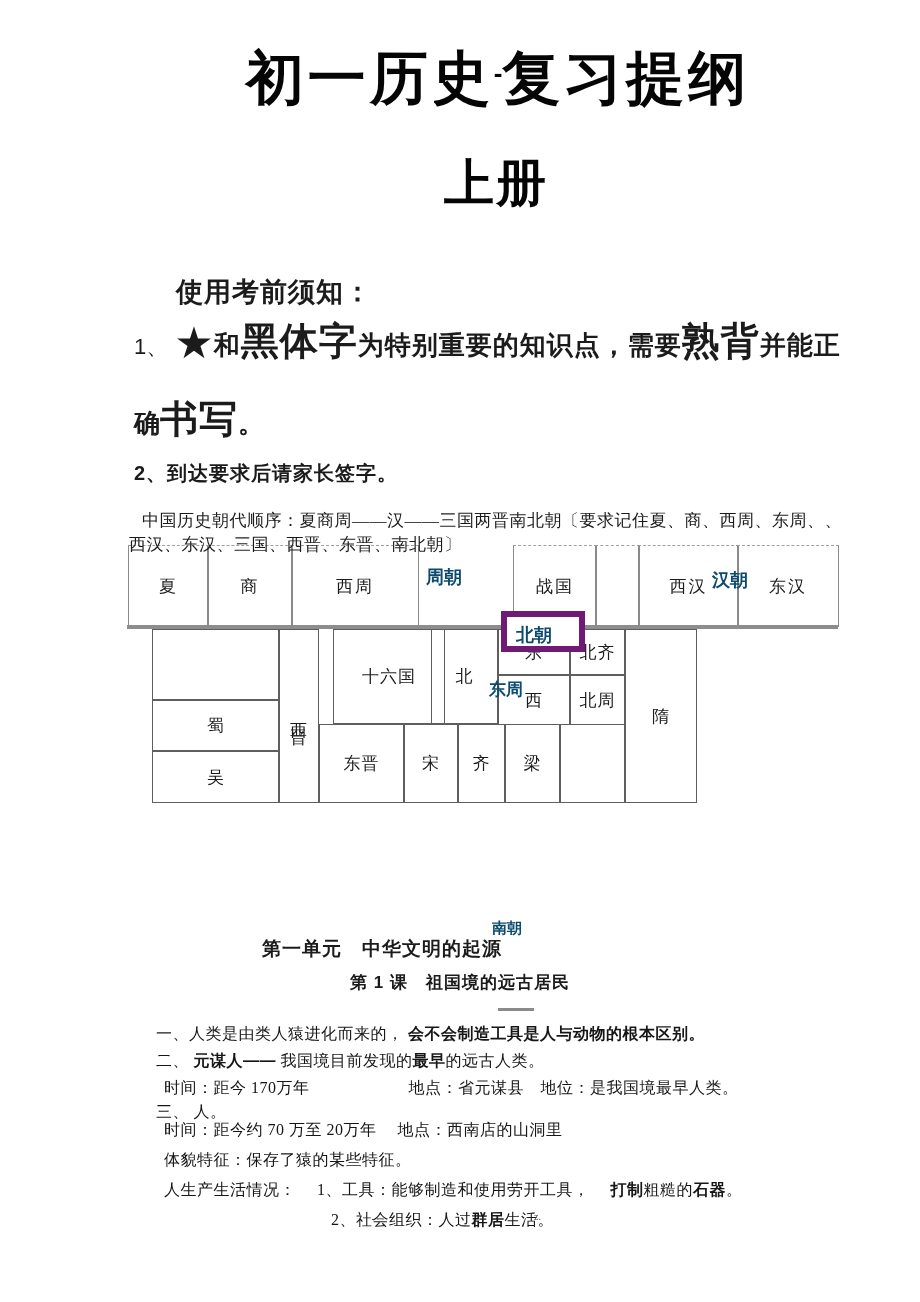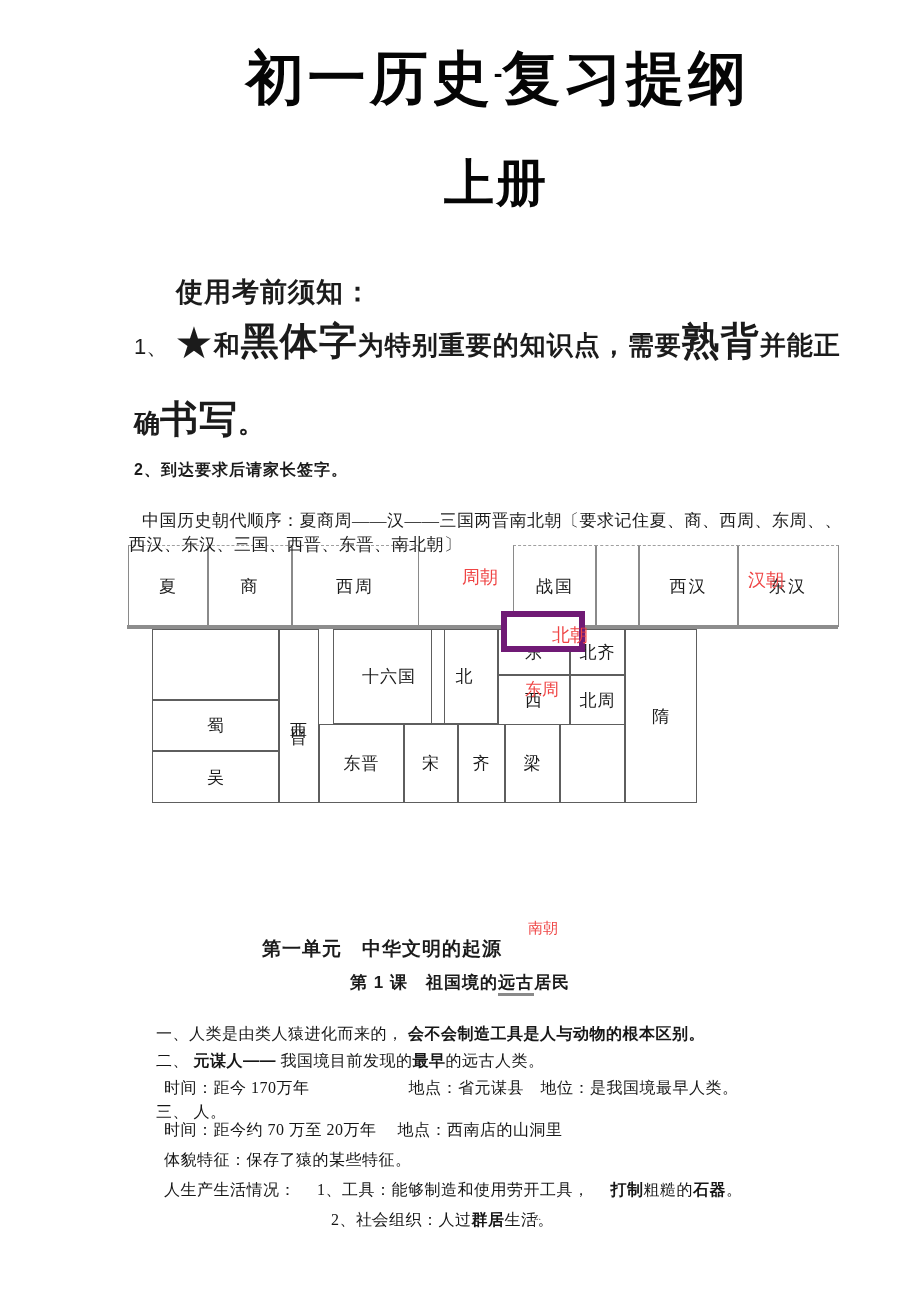--- a/index.html
+++ b/index.html
@@ -45,21 +45,21 @@
   .notice-line1 .big{font-size:38px;font-weight:bold;letter-spacing:1px;}
   .notice-line2{
     left:134px;top:394px;white-space:nowrap;
     font-family:"Liberation Sans","DejaVu Sans",sans-serif;
   }
   .notice-line2 .mid{font-size:26px;font-weight:bold;}
   .notice-line2 .big{font-size:38px;font-weight:bold;letter-spacing:1px;}
   .notice-item2{
     left:134px;top:460px;
     font-family:"Liberation Sans","DejaVu Sans",sans-serif;
-    font-weight:600;font-size:16px;letter-spacing:1px;white-space:nowrap;
+    font-weight:600;font-size:20px;letter-spacing:1px;white-space:nowrap;
   }
   
   .dynasty-par{font-size:17px;letter-spacing:0.5px;white-space:pre-wrap;z-index:3;}
   .dp1{left:142px;top:509px;}
   .dp2{left:129px;top:533px;}
   
   .t1{
     left:128px;top:545px;width:709px;height:82px;z-index:1;
   }
   .t1 .cell{
@@ -78,40 +78,40 @@
   .t2 .cell{
     position:absolute;
     border:1px solid #5e5e5e;
     display:flex;align-items:center;justify-content:center;
     font-size:17px;letter-spacing:1px;background:transparent;
   }
   .t2 .vertical{writing-mode:vertical-rl;text-orientation:upright;letter-spacing:6px;}
   
   .float-label{
     font-family:"Liberation Sans","DejaVu Sans",sans-serif;
-    font-weight:normal;font-size:18px;color:#ef4444;z-index:6;white-space:nowrap;margin-left:36px;
+    font-weight:bold;font-size:18px;color:#0c4a6e;z-index:6;white-space:nowrap;
   }
   .beichao-box{
     left:501px;top:611px;width:84px;height:41px;
     background:#ffffff;border:6px solid #701a75;z-index:5;
     box-sizing:border-box;
   }
   .beichao-box .float-label{position:absolute;left:9px;top:6px;}
   
   .unit-heading{
     left:0;top:936px;width:764px;text-align:center;
     font-family:"Liberation Sans","DejaVu Sans",sans-serif;
     font-weight:bold;font-size:19px;letter-spacing:1px;
   }
   .lesson-heading{
     left:0;top:971px;width:920px;text-align:center;
     font-family:"Liberation Sans","DejaVu Sans",sans-serif;
     font-weight:bold;font-size:17px;letter-spacing:1px;
   }
-  .lesson-heading .u{border-bottom:3px solid #8a8a8a;padding-bottom:1px;}
+  .lesson-heading .u{border-bottom:3px solid #8a8a8a;padding-bottom:16px;}
   
   .bl{
     position:absolute;font-size:16px;letter-spacing:0.5px;
     white-space:pre-wrap;color:#161616;
   }
   .bl .b{font-weight:bold;font-family:"Liberation Sans","DejaVu Sans",sans-serif;}
   
   .mark{position:absolute;color:#4a4a4a;font-size:11px;}
 </style>
 </head>

